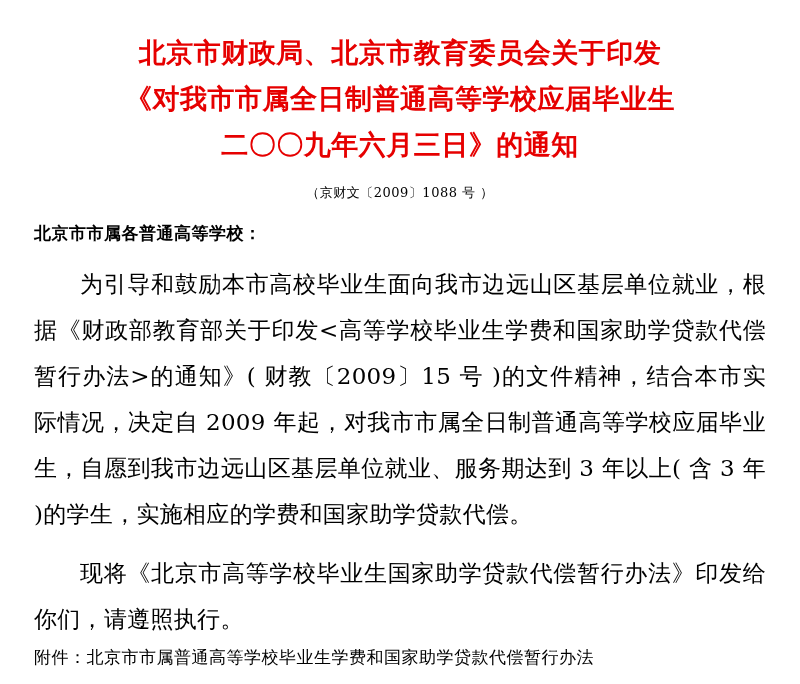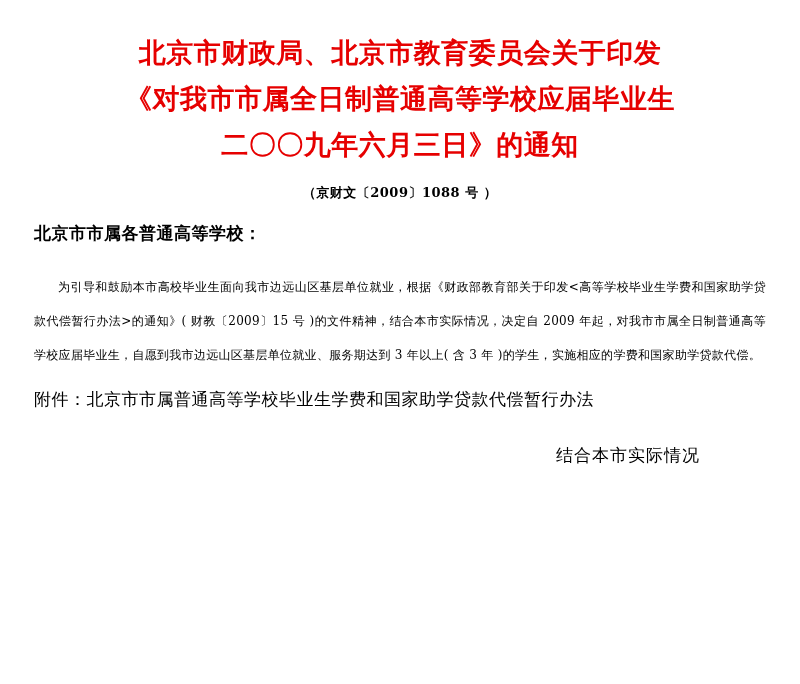--- a/index.html
+++ b/index.html
@@ -30,44 +30,44 @@
     letter-spacing: 0.5px;
     padding-top: 30px;
   }
   .doc-title .title-line {
     display: block;
     white-space: nowrap;
   }
   .doc-number {
     text-align: center;
     font-size: 13px;
-    font-weight: bold;
+    font-weight: normal;
     margin-top: 16px;
     letter-spacing: 0.5px;
   }
   .salutation {
     font-size: 17px;
     margin-top: 16px;
     line-height: 30px;
     letter-spacing: 0.5px;
     font-weight: bold;
   }
   .para {
-    font-size: 12px;
-    line-height: 34px;
+    font-size: 23px;
+    line-height: 46px;
     text-align: justify;
     text-justify: inter-ideograph;
     text-indent: 2em;
-    margin-top: 22px;
+    margin-top: 13px;
     letter-spacing: 0.3px;
   }
   .attachment {
     font-size: 17px;
     line-height: 30px;
-    margin-top: 12px;
+    margin-top: 0;
     letter-spacing: 0.5px;
   }
   .signature {
     font-size: 17px;
     line-height: 30px;
     margin-top: 26px;
     text-align: right;
     padding-right: 66px;
     letter-spacing: 1px;
   }
@@ -82,18 +82,19 @@
     <span class="title-line">《对我市市属全日制普通高等学校应届毕业生</span>
     <span class="title-line">二〇〇九年六月三日》的通知</span>
   </div>
 
   <div class="doc-number">（京财文〔2009〕1088 号 ）</div>
 
   <div class="salutation">北京市市属各普通高等学校：</div>
 
   <div class="para">为引导和鼓励本市高校毕业生面向我市边远山区基层单位就业，根据《财政部教育部关于印发&lt;高等学校毕业生学费和国家助学贷款代偿暂行办法&gt;的通知》( 财教〔2009〕15 号 )的文件精神，结合本市实际情况，决定自 2009 年起，对我市市属全日制普通高等学校应届毕业生，自愿到我市边远山区基层单位就业、服务期达到 3 年以上( 含 3 年 )的学生，实施相应的学费和国家助学贷款代偿。</div>
 
+  <div class="para">现将《北京市高等学校毕业生国家助学贷款代偿暂行办法》印发给你们，请遵照执行。</div>
 
   <div class="attachment">附件：北京市市属普通高等学校毕业生学费和国家助学贷款代偿暂行办法</div>
 
   <div class="signature">结合本市实际情况</div>
 
 </div>
 
 </body></html>

